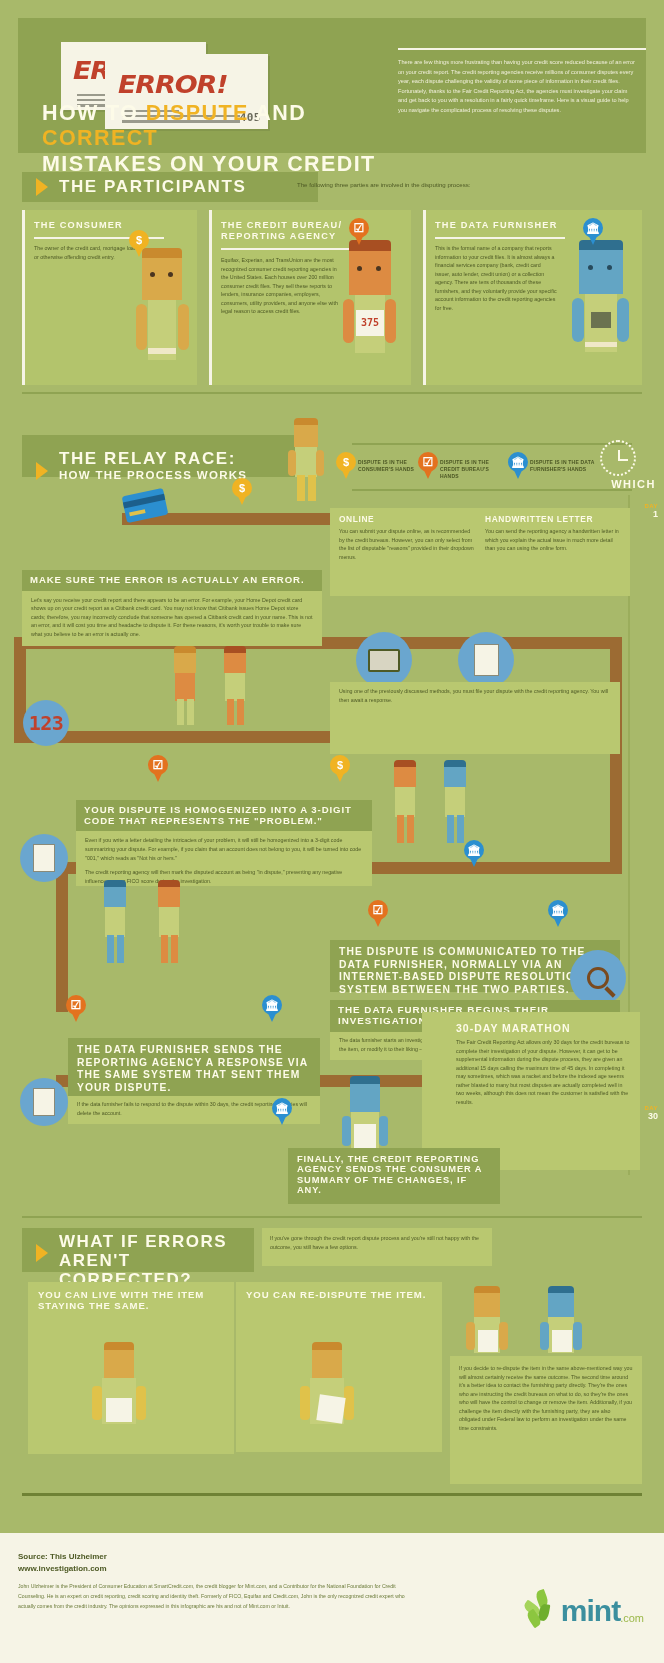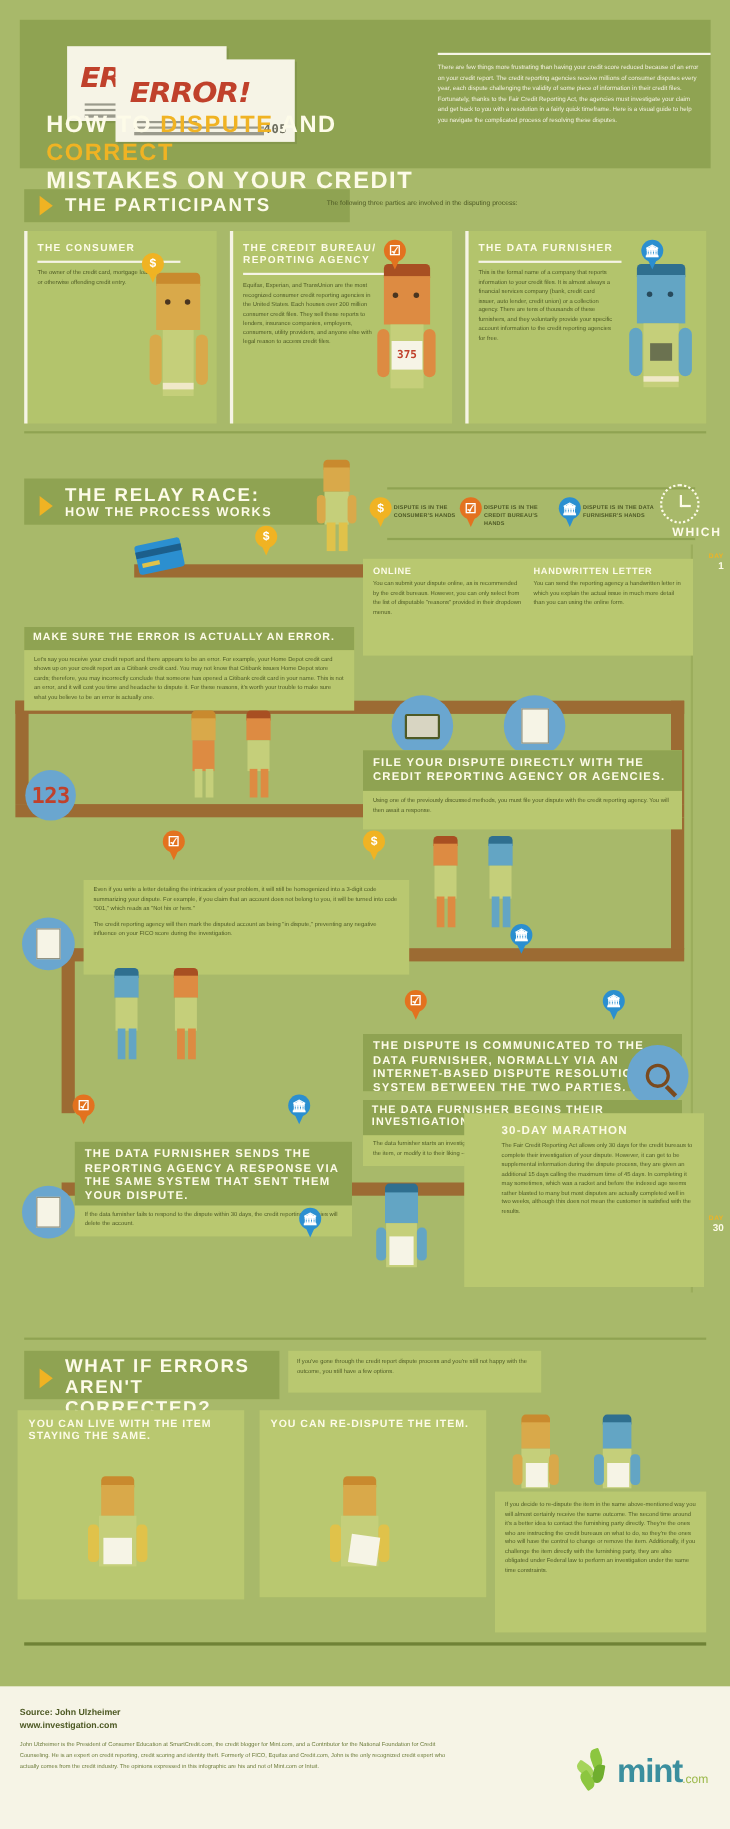--- a/index.html
+++ b/index.html
@@ -293,21 +293,21 @@
     </div>
     <div class="pin pin-blue" style="left:160px;top:8px;">
       <div class="tip"></div>
         <div class="head"></div>
       <div class="gl" style="font-size:11px;">🏛</div>
     </div>
   </div>
 
   <div style="position:absolute;left:22px;top:392px;width:620px;height:2px;background:#8fa352;"></div>
 
-  <div class="sect-bar" style="left:22px;top:435px;width:290px;height:42px;align-items:flex-start;padding-top:5px;">
+  <div class="sect-bar" style="left:22px;top:435px;width:290px;height:42px;align-items:center;padding-top:19px;">
     <div class="tri" style="margin-top:11px;"></div>
     <div>
       <div class="hdg" style="font-size:17px;letter-spacing:1.6px;">THE RELAY RACE:</div>
       <div class="hdg" style="font-size:11.5px;letter-spacing:1.3px;margin-top:1px;">HOW THE PROCESS WORKS</div>
     </div>
   </div>
 
   <div class="fig" style="left:286px;top:418px;">
     <div class="sq" style="left:8px;top:0;width:24px;height:9px;background:#c98a2e;border-radius:4px 4px 0 0;"></div>
     <div class="sq" style="left:8px;top:7px;width:24px;height:22px;background:#d9a94a;"></div>
@@ -432,42 +432,42 @@
   </div>
 
   <div class="circ circ-big" style="left:356px;top:632px;">
     <div style="width:32px;height:23px;background:#d8d5c2;border:2px solid #4e5a25;border-radius:2px;"></div>
   </div>
   <div class="circ circ-big" style="left:458px;top:632px;">
     <div style="width:25px;height:32px;background:#f6f4e6;border:1px solid #8a8a78;"></div>
   </div>
 
   <div class="blk" style="left:330px;top:682px;width:290px;height:72px;">
-    <div class="blk-hd">
-      <div class="hdg h">FILE YOUR DISPUTE DIRECTLY WITH THE CREDIT REPORTING AGENCY OR AGENCIES.</div>
-    </div>
     <div class="blk-bd">
       <div class="body-txt">Using one of the previously discussed methods, you must file your dispute with the credit reporting agency. You will then await a response.</div>
     </div>
   </div>
 
   <div id="num-289">123</div>
 
   <div class="pin pin-orange" style="left:148px;top:755px;">
     <div class="tip"></div>
       <div class="head"></div>
       <div class="gl" style="font-size:12px;">☑</div>
   </div>
   <div class="pin pin-gold" style="left:330px;top:755px;">
     <div class="tip"></div>
       <div class="head"></div>
       <div class="gl">$</div>
   </div>
 
   <div class="blk" style="left:76px;top:800px;width:296px;height:86px;">
+    <div class="blk-hd" style="padding:5px 8px;">
+      <div class="hdg" style="font-size:9.6px;letter-spacing:0.9px;">YOUR DISPUTE IS HOMOGENIZED INTO A 3-DIGIT CODE THAT REPRESENTS THE "PROBLEM."</div>
+    </div>
     <div class="blk-bd">
       <div class="body-txt">Even if you write a letter detailing the intricacies of your problem, it will still be homogenized into a 3-digit code summarizing your dispute. For example, if you claim that an account does not belong to you, it will be turned into code "001," which reads as "Not his or hers."</div>
       <div class="body-txt" style="margin-top:6px;">The credit reporting agency will then mark the disputed account as being "in dispute," preventing any negative influence on your FICO score during the investigation.</div>
     </div>
   </div>
 
   <div class="fig" style="left:386px;top:760px;">
     <div class="sq" style="left:8px;top:0;width:22px;height:9px;background:#a84f22;border-radius:4px 4px 0 0;"></div>
     <div class="sq" style="left:8px;top:7px;width:22px;height:20px;background:#dd8b42;"></div>
     <div class="sq" style="left:9px;top:27px;width:20px;height:30px;background:#c5cf7a;"></div>
@@ -575,35 +575,38 @@
 
   <div class="clock" style="left:428px;top:1016px;width:26px;height:26px;">
     <div style="position:absolute;left:11px;top:5px;width:2px;height:9px;background:#fdfbe8;"></div>
     <div style="position:absolute;left:12px;top:12px;width:7px;height:2px;background:#fdfbe8;"></div>
   </div>
   <div id="marathon">
     <div class="body-txt" style="position:absolute;left:34px;top:26px;width:176px;">The Fair Credit Reporting Act allows only 30 days for the credit bureaus to complete their investigation of your dispute. However, it can get to be supplemental information during the dispute process, they are given an additional 15 days calling the maximum time of 45 days. In completing it may sometimes, which was a racket and before the indexed age seems rather blasted to many but most disputes are actually completed well in two weeks, although this does not mean the customer is satisfied with the results.</div>
   </div>
   <div id="marathon-title">30-DAY MARATHON</div>
 
+  <div class="blk blk-hd" style="left:288px;top:1148px;width:212px;height:56px;padding:6px 9px;">
+    <div class="hdg" style="font-size:9.3px;letter-spacing:0.9px;">FINALLY, THE CREDIT REPORTING AGENCY SENDS THE CONSUMER A SUMMARY OF THE CHANGES, IF ANY.</div>
+  </div>
 
   <div style="position:absolute;left:22px;top:1216px;width:620px;height:2px;background:#8fa352;"></div>
 
   <div class="sect-bar" style="left:22px;top:1228px;width:232px;height:44px;align-items:flex-start;padding-top:4px;">
     <div class="tri" style="margin-top:12px;"></div>
     <div>
       <div class="hdg" style="font-size:17px;letter-spacing:1.5px;">WHAT IF ERRORS</div>
       <div class="hdg" style="font-size:17px;letter-spacing:1.5px;">AREN'T CORRECTED?</div>
     </div>
   </div>
   <div class="blk" style="left:262px;top:1228px;width:230px;height:38px;padding:6px 8px;">
     <div class="body-txt">If you've gone through the credit report dispute process and you're still not happy with the outcome, you still have a few options.</div>
   </div>
 
-  <div class="blk" style="left:16px;top:1282px;width:206px;height:172px;">
+  <div class="blk" style="left:28px;top:1282px;width:206px;height:172px;">
     <div class="blk-hd" style="background:transparent;padding:8px 10px;">
       <div class="hdg" style="font-size:9.6px;letter-spacing:0.9px;">YOU CAN LIVE WITH THE ITEM STAYING THE SAME.</div>
     </div>
     <div style="position:absolute;left:42px;top:60px;">
       <div class="sq" style="left:34px;top:0;width:30px;height:10px;background:#c98a2e;border-radius:4px 4px 0 0;"></div>
       <div class="sq" style="left:34px;top:8px;width:30px;height:28px;background:#d9a94a;"></div>
       <div class="sq" style="left:32px;top:36px;width:34px;height:46px;background:#c5cf7a;"></div>
       <div class="sq" style="left:22px;top:44px;width:10px;height:34px;background:#e0c24a;border-radius:4px;"></div>
       <div class="sq" style="left:66px;top:44px;width:10px;height:34px;background:#e0c24a;border-radius:4px;"></div>
       <div class="sq" style="left:36px;top:56px;width:26px;height:24px;background:#f6f4e6;"></div>
@@ -642,21 +645,21 @@
   </div>
 
   <div class="blk" style="left:450px;top:1356px;width:192px;height:128px;padding:8px 9px;">
     <div class="body-txt">If you decide to re-dispute the item in the same above-mentioned way you will almost certainly receive the same outcome. The second time around it's a better idea to contact the furnishing party directly. They're the ones who are instructing the credit bureaus on what to do, so they're the ones who will have the control to change or remove the item. Additionally, if you challenge the item directly with the furnishing party, they are also obligated under Federal law to perform an investigation under the same time constraints.</div>
   </div>
 
   <div id="bottom-rule"></div>
 
   <div id="footer">
     <div id="src-name">
-      <div>Source: John Ulzheimer</div>
+      <div>Source: This Ulzheimer</div>
       <div>www.investigation.com</div>
     </div>
     <div id="footer-bio">John Ulzheimer is the President of Consumer Education at SmartCredit.com, the credit blogger for Mint.com, and a Contributor for the National Foundation for Credit Counseling. He is an expert on credit reporting, credit scoring and identity theft. Formerly of FICO, Equifax and Credit.com, John is the only recognized credit expert who actually comes from the credit industry. The opinions expressed in this infographic are his and not of Mint.com or Intuit.</div>
     <div id="mint-logo">
       <div style="position:relative;width:36px;height:40px;">
         <div class="leaf" style="left:12px;top:2px;background:#8cc63f;transform:rotate(-20deg);"></div>
         <div class="leaf" style="left:2px;top:12px;background:#a5d45a;transform:rotate(-55deg);"></div>
         <div class="leaf" style="left:14px;top:16px;background:#6fae2e;transform:rotate(10deg);"></div>
         <div class="leaf" style="left:4px;top:22px;background:#8cc63f;transform:rotate(-35deg);"></div>
       </div>

